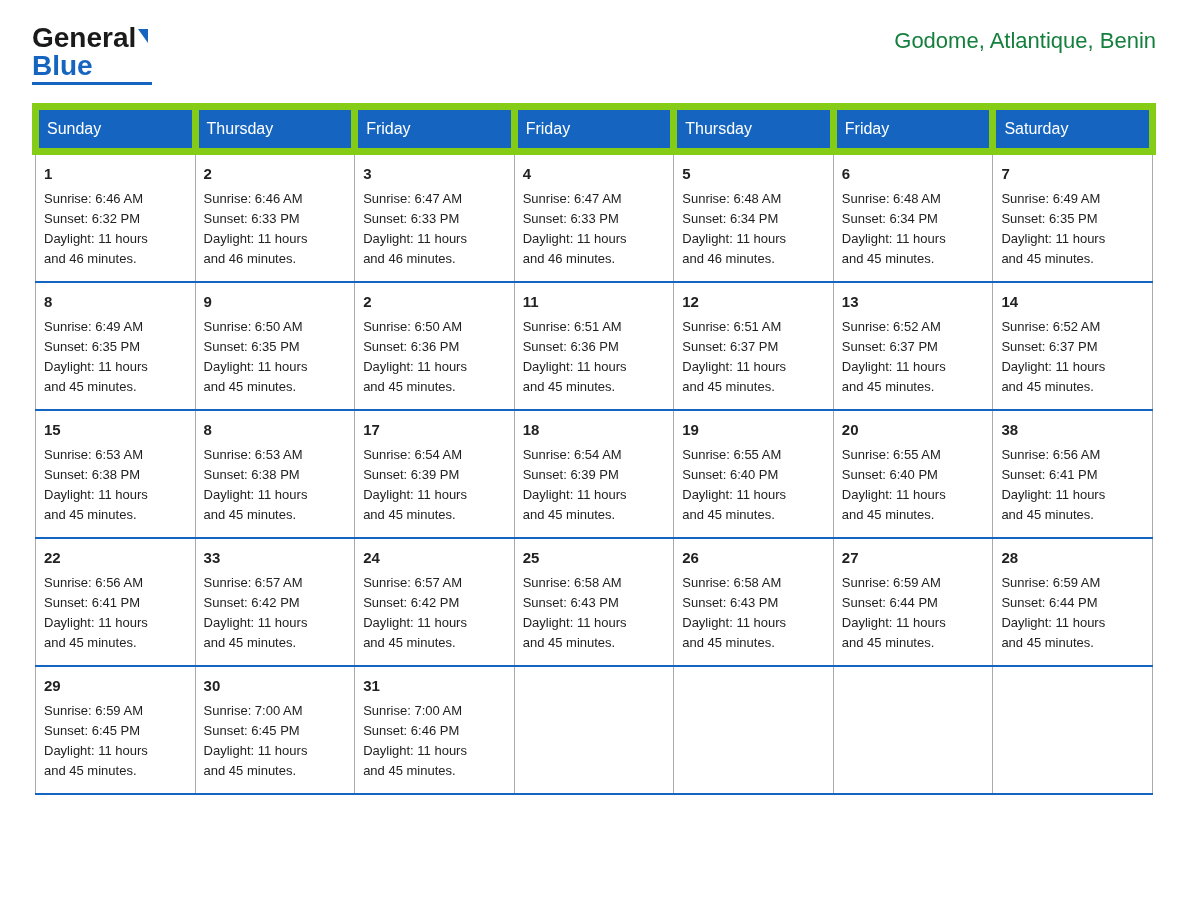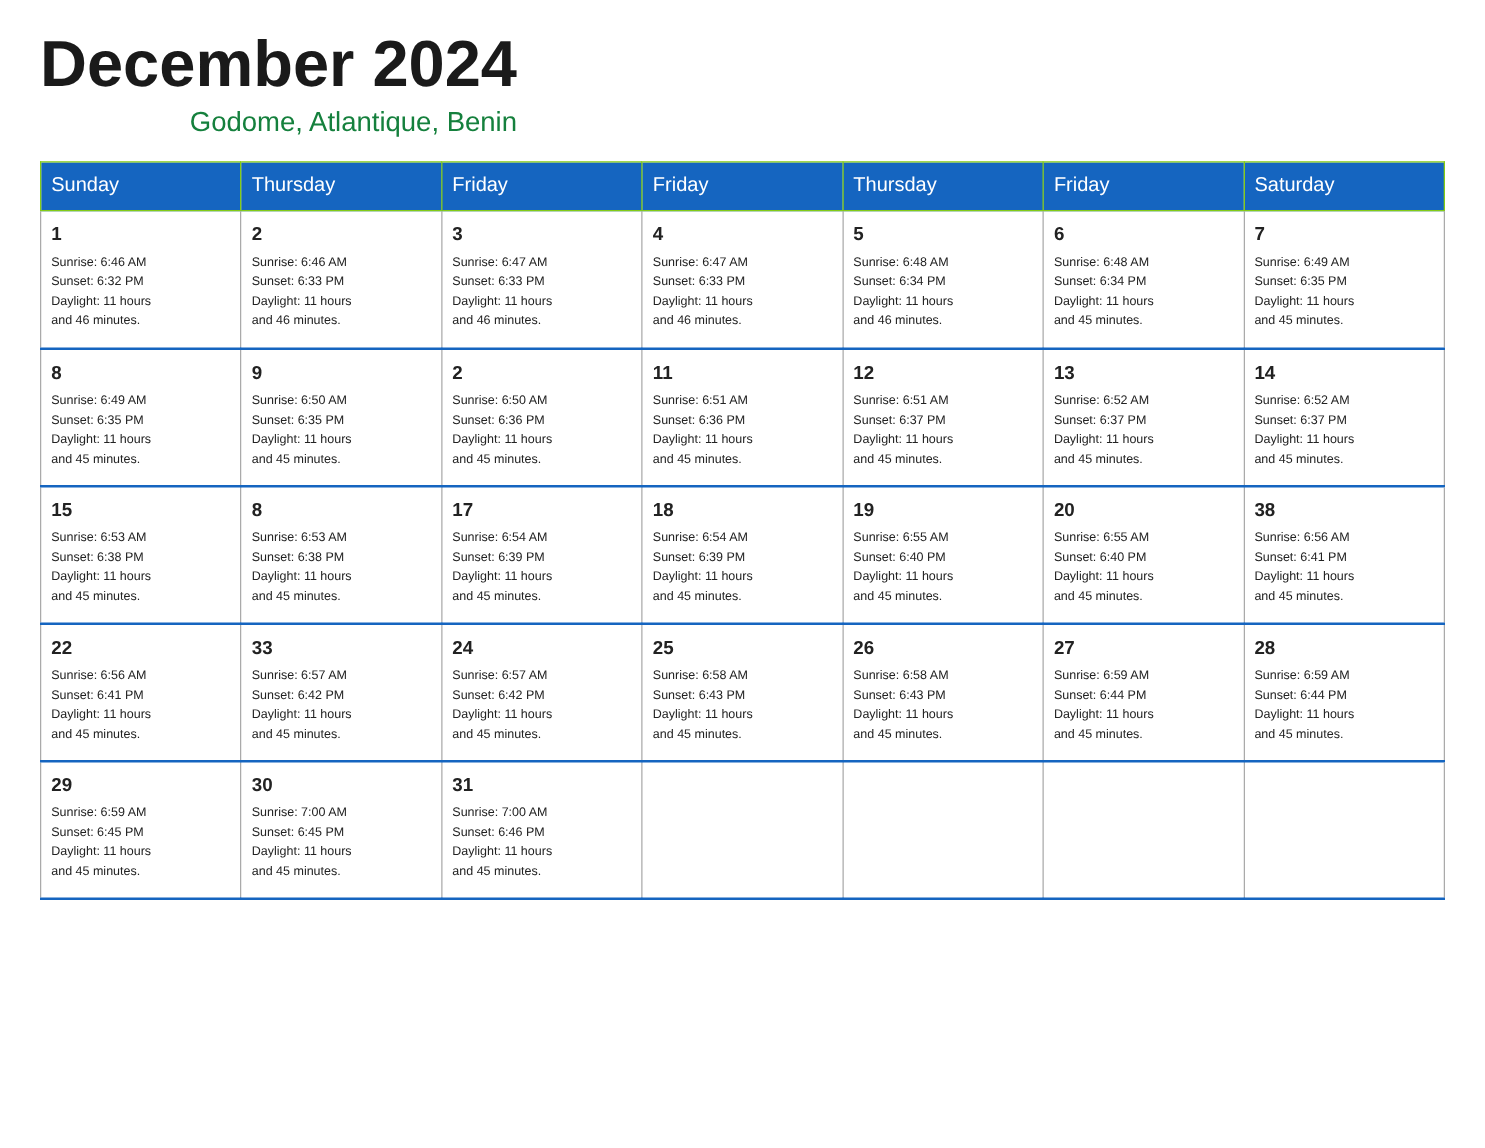--- a/index.html
+++ b/index.html
@@ -70,21 +70,21 @@
       border-collapse: collapse;
       table-layout: fixed;
     }
     thead th {
       background-color: #1565C0;
       color: #fff;
       padding: 10px 8px;
       font-size: 16px;
       font-weight: normal;
       text-align: left;
-      border: 1px solid #84cc16;
+      border: 7px solid #84cc16;
     }
     tbody td {
       vertical-align: top;
       padding: 8px 8px 12px 8px;
       border: 1px solid #aaa;
       font-size: 13px;
       color: #222;
       line-height: 1.5;
       height: 110px;
     }
@@ -92,33 +92,40 @@
       border-bottom: 2px solid #1565C0;
     }
     .day-number {
       font-size: 15px;
       font-weight: bold;
       display: block;
       margin-bottom: 3px;
     }
     .cell-content {
       white-space: pre-line;
-      font-size: 10px;
+      font-size: 13px;
       line-height: 1.55;
     }
     .empty-cell {
       background: #fff;
     }
   </style>
 </head>
 <body>
 
 <div class="header-area">
+  <div class="logo">
+    <div style="display:flex;align-items:center;">
+      <span class="logo-general">General</span>
+      <span class="logo-triangle"></span>
+    </div>
+    <span class="logo-blue">Blue</span>
+    <div class="logo-line"></div>
+  </div>
   <div class="title-area">
-    <div class="month-title">December 2024</div>
     <div class="location-title">Godome, Atlantique, Benin</div>
   </div>
 </div>
 
 <table>
   <thead>
     <tr>
     <th>Sunday</th>
         <th>Thursday</th>
         <th>Friday</th>

